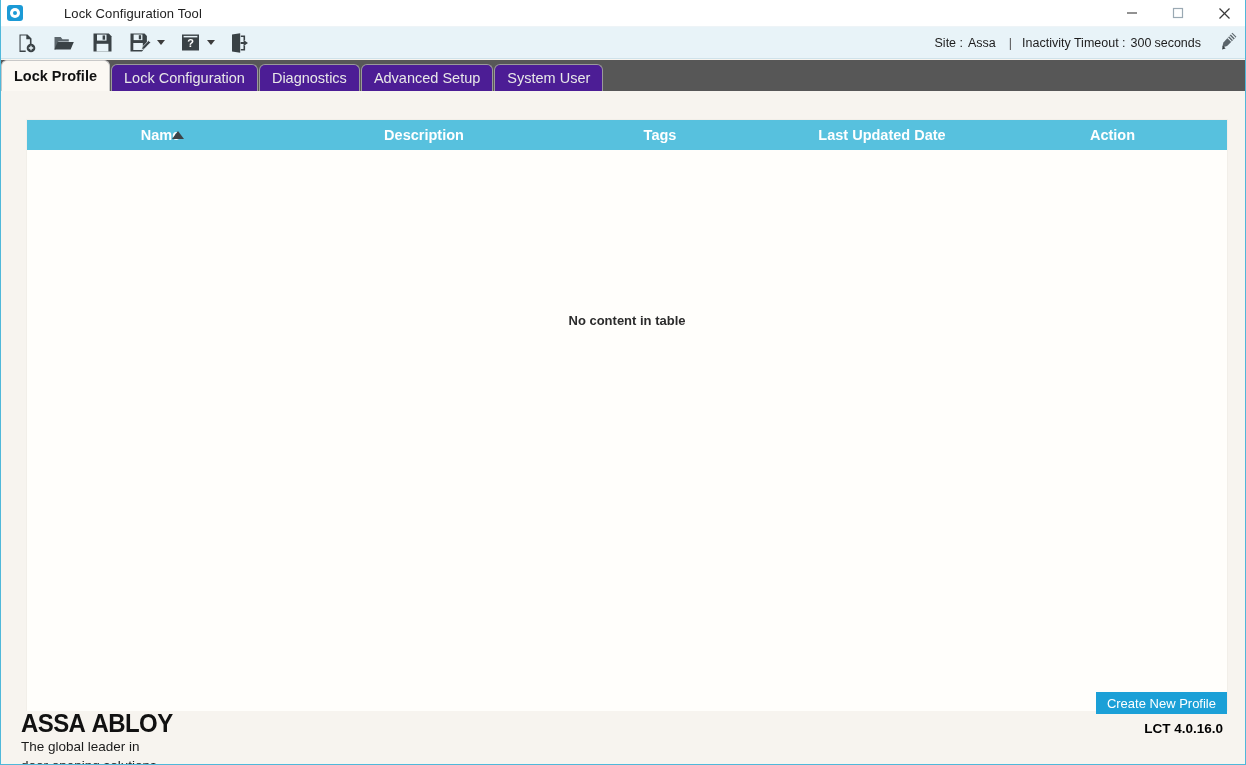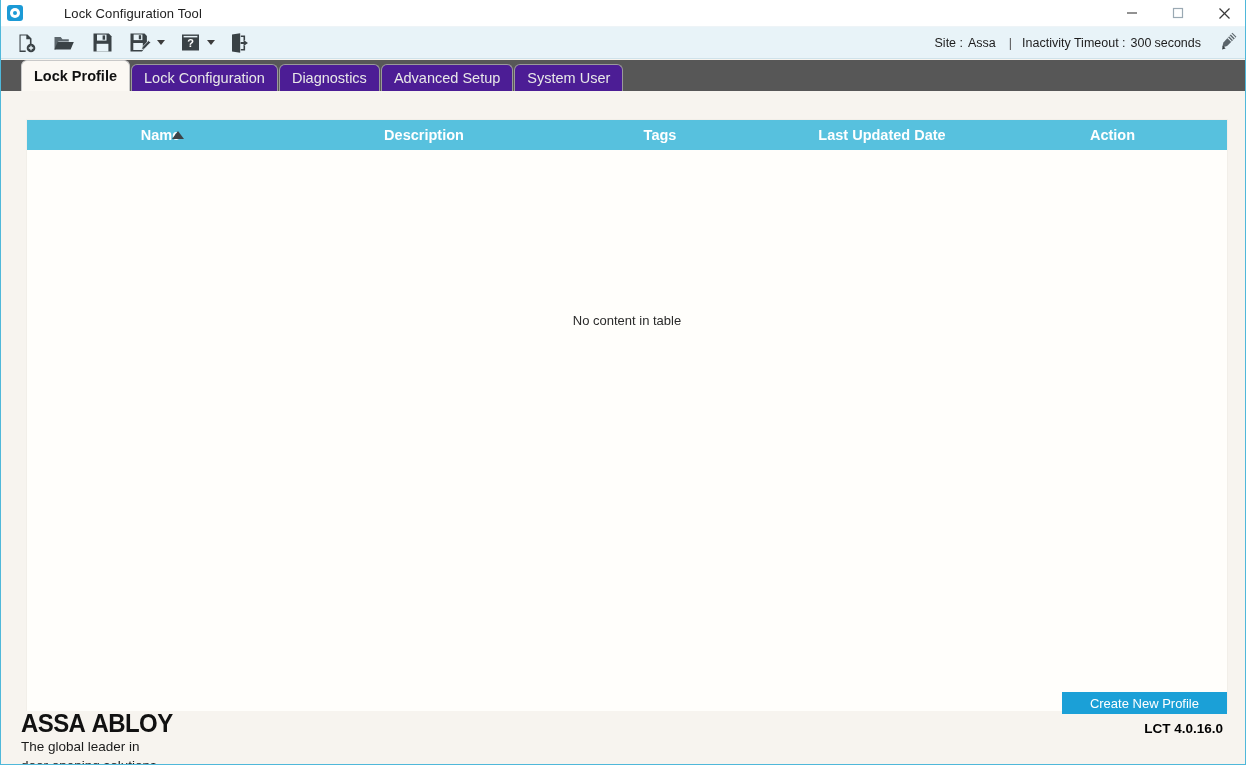--- a/index.html
+++ b/index.html
@@ -84,21 +84,21 @@
   .tr-label { margin-right: 5px; }
   .tr-value { margin-right: 3px; }
   .pencil-btn { width: 30px; height: 26px; display:flex; align-items:center; justify-content:center; margin-left: 12px; }
 
   
   .tabstrip {
     position: absolute; top: 60px; left: 0;
     width: 1246px; height: 31px;
     background: #575757;
     display: flex; align-items: flex-end;
-    padding-left: 20px;
+    padding-left: 0;
   }
   .tab {
     height: 27px;
     padding: 0 12px;
     display: flex; align-items: center;
     font-size: 14.5px;
     color: #e8e8e8;
     background: #4c1d95;
     border: 1px solid #9a9a9a;
     border-bottom: none;
@@ -145,35 +145,36 @@
     right: 110px;
     width: 0; height: 0;
     border-left: 6px solid transparent;
     border-right: 6px solid transparent;
     border-bottom: 8px solid #3e4447;
   }
   .table-body {
     position: relative;
     height: 561px;
     background: #fffefb;
+    font-weight: bold;
   }
   .empty-msg {
     position: absolute;
     top: 163px; left: 0; right: 0;
     text-align: center;
     font-size: 13px;
     color: #2b2b2b;
   }
 
   
   .create-btn {
     position: absolute;
     right: 18px; top: 601px;
     height: 22px;
-    padding: 0 28px;
+    padding: 0 11px;
     display: flex; align-items: center;
     background: #1ba0d7;
     color: #ffffff;
     font-size: 13px;
     border: none;
     cursor: pointer;
     font-family: "Liberation Sans", sans-serif;
   }
   .logo-block {
     position: absolute;

